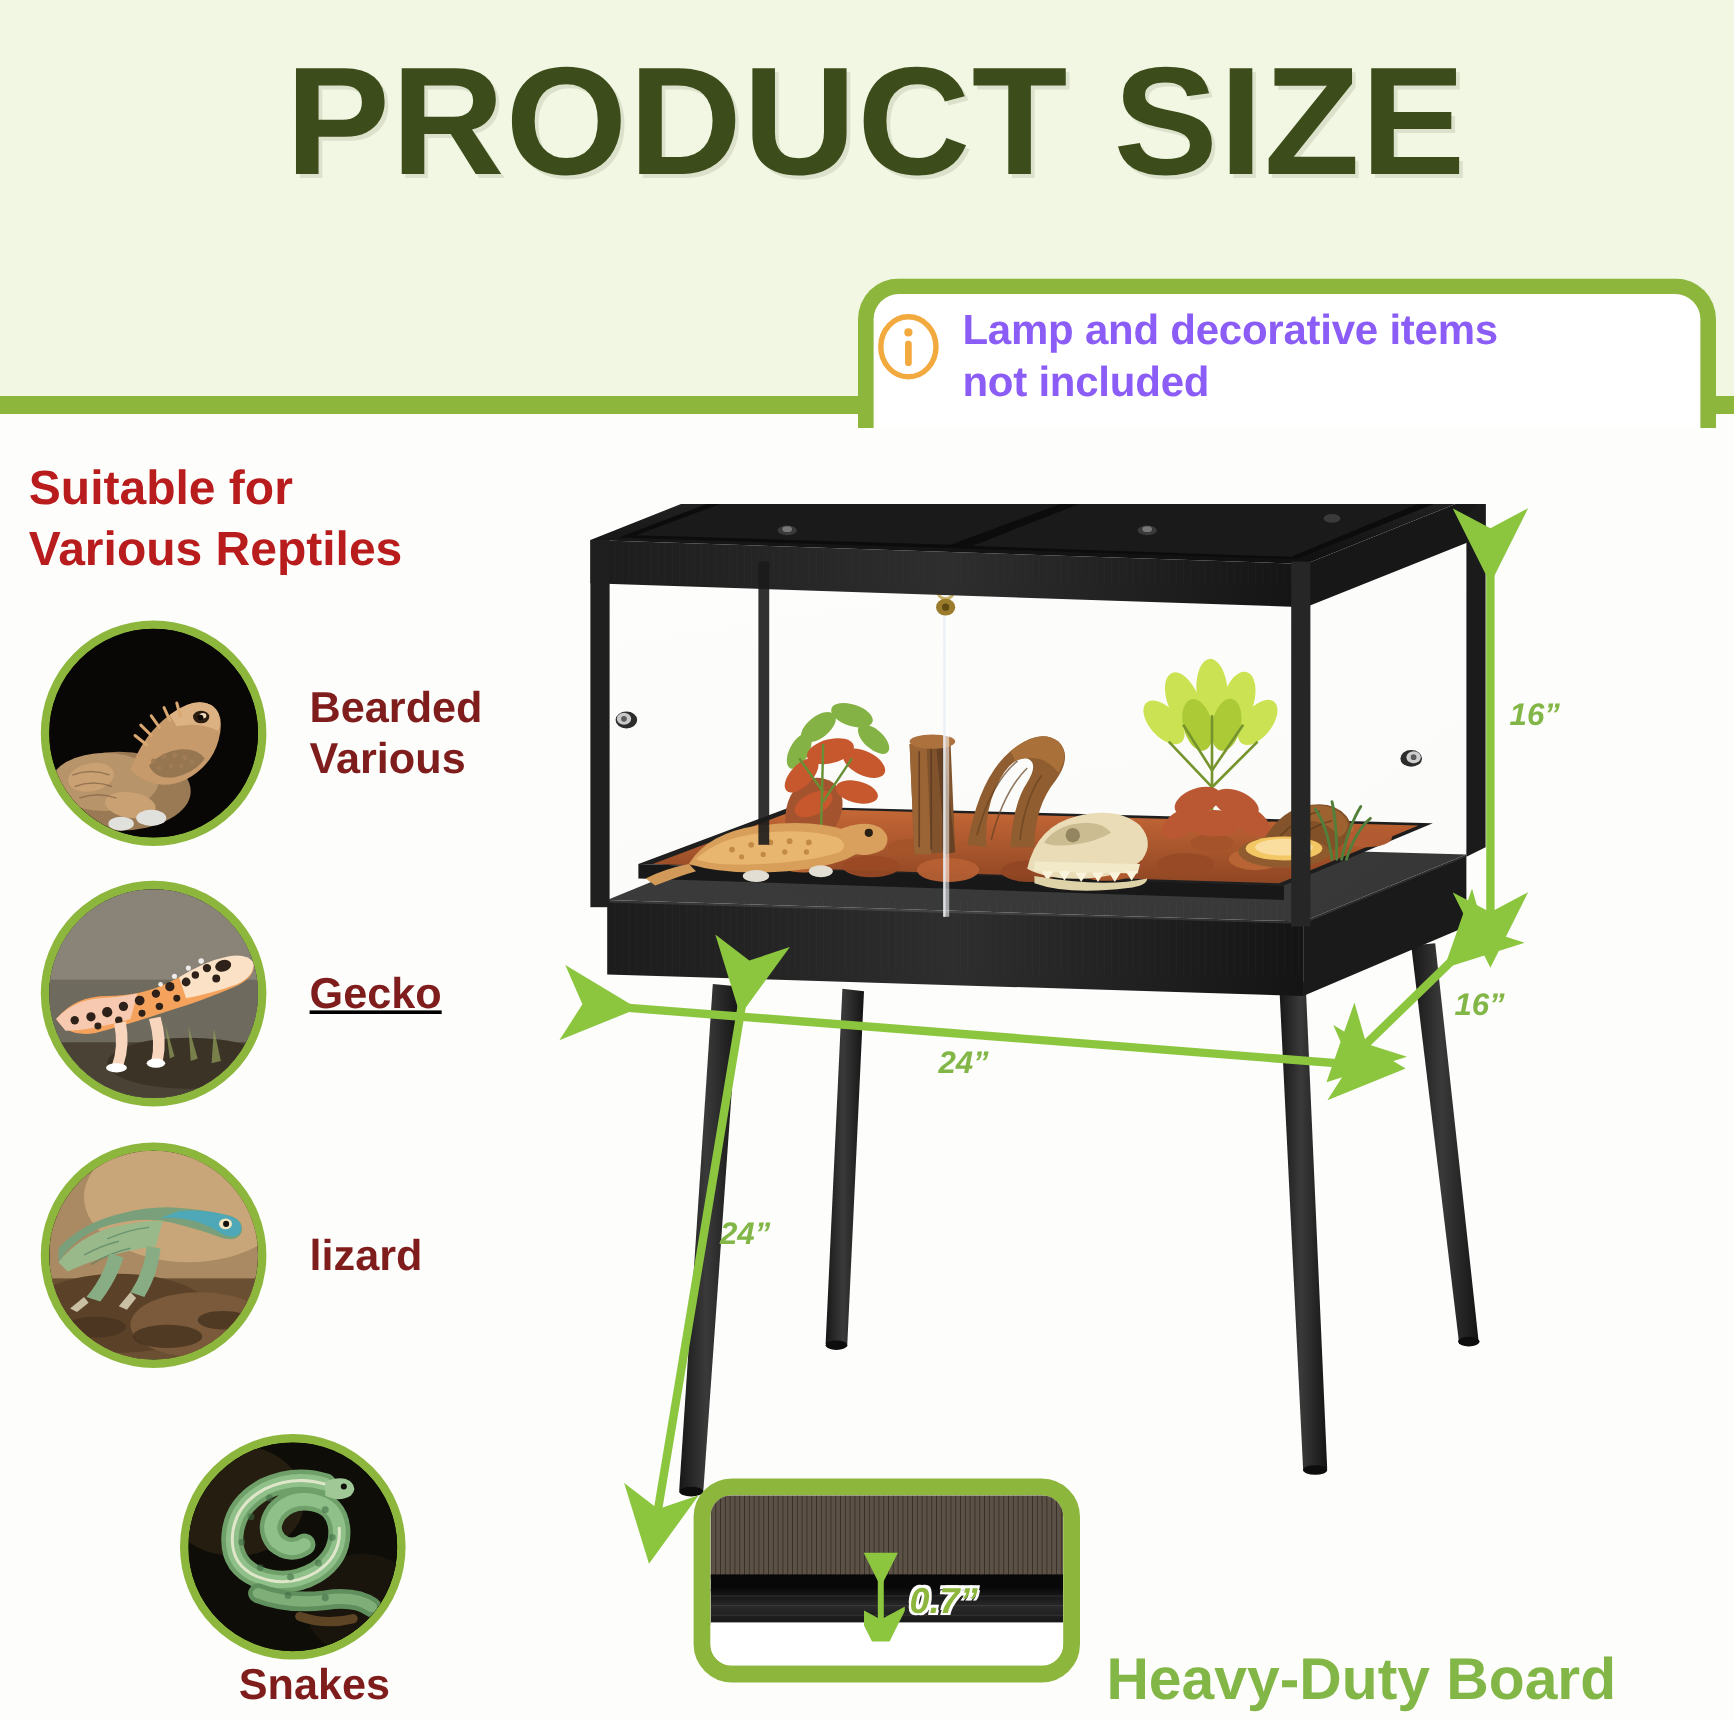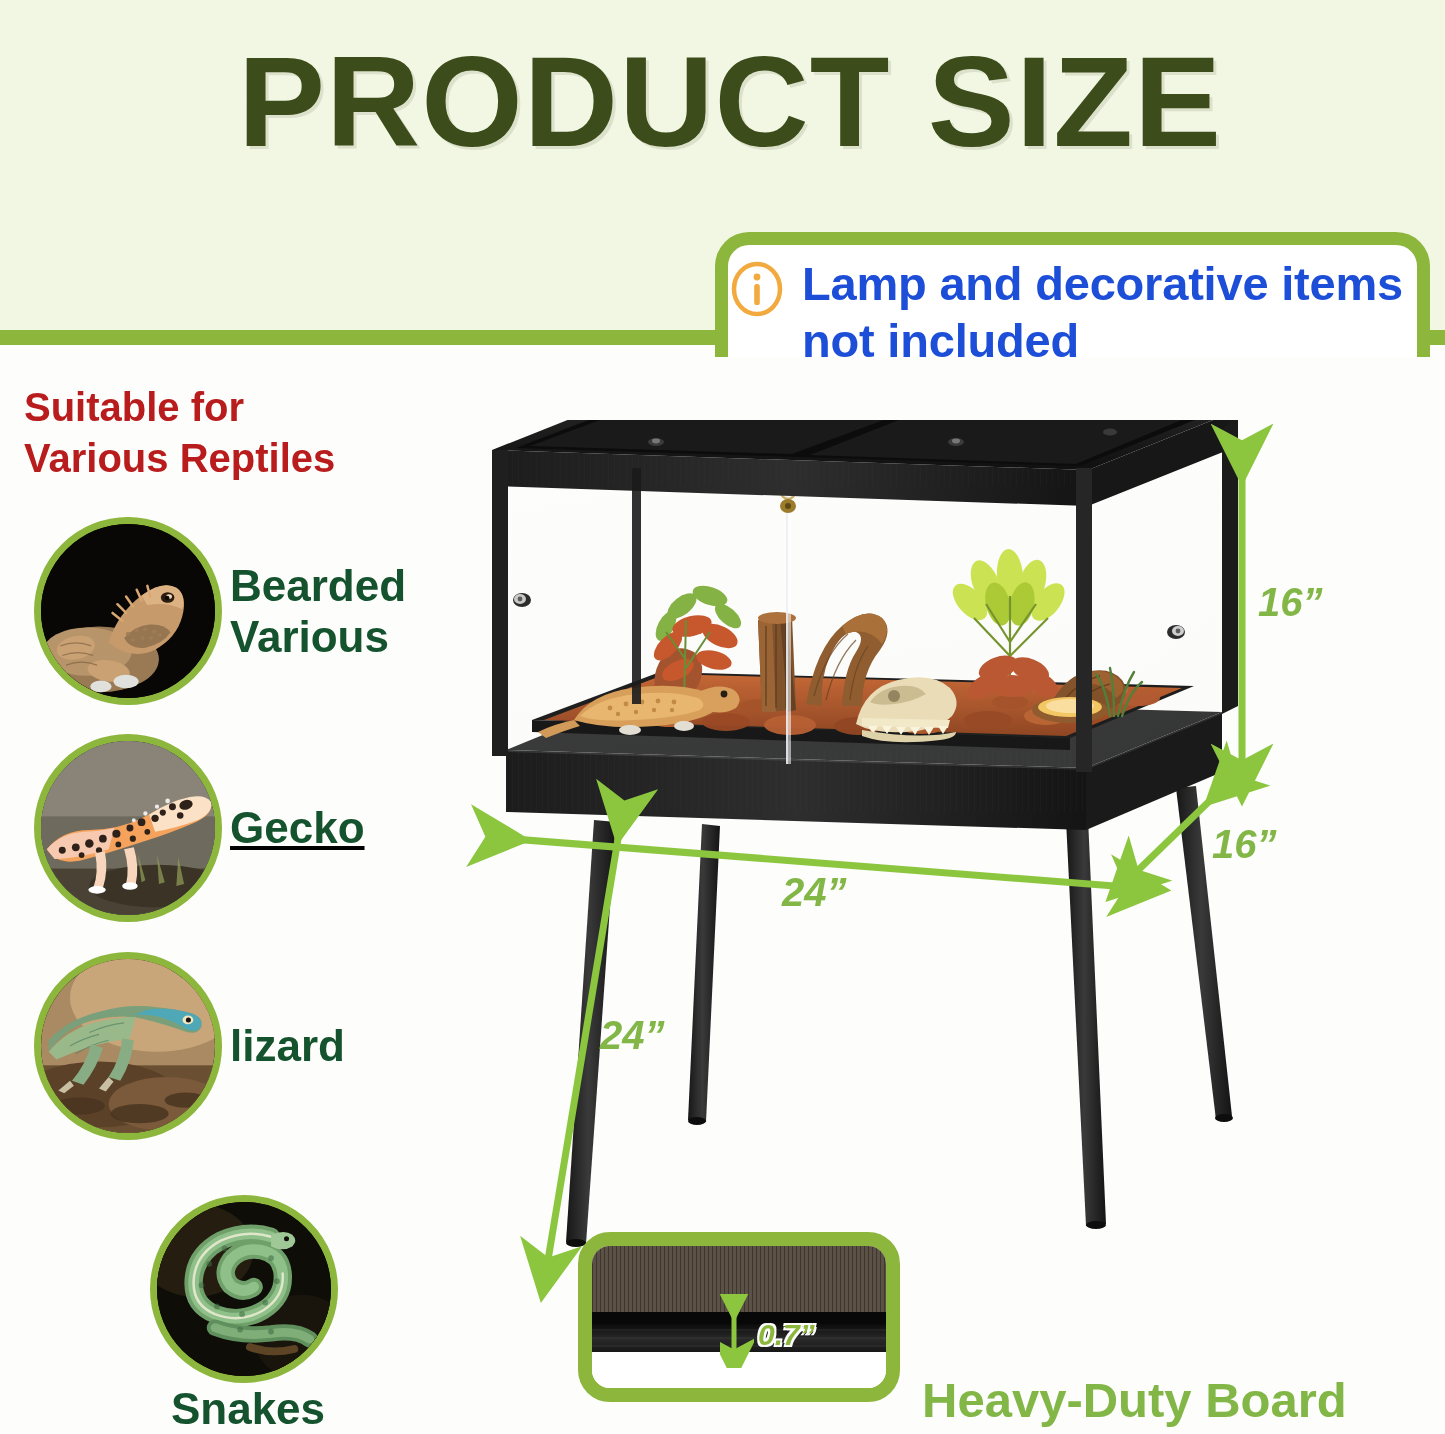--- a/index.html
+++ b/index.html
@@ -71,23 +71,23 @@
     gap: 18px;
     padding-top: 10px;
     box-sizing: border-box;
   }
   #info-icon {
     flex: 0 0 auto;
     width: 54px; height: 56px;
     margin-top: 6px;
   }
   #callout-text {
-    font-size: 47px;
+    font-size: 35px;
     font-weight: bold;
-    color: #1d4ed8;
+    color: #8b5cf6;
     line-height: 1.22;
     letter-spacing: -0.2px;
   }
 
   
   #reptile-heading {
     position: absolute;
     left: 24px; top: 382px;
     width: 430px;
     font-size: 40px;
@@ -113,39 +113,39 @@
     width: 188px; height: 188px;
     border-radius: 50%;
     border: 7px solid #8cb63c;
     box-sizing: border-box;
     overflow: hidden;
     position: relative;
     background: #000;
   }
   .reptile-thumb svg { display: block; width: 100%; height: 100%; }
   .reptile-label {
-    margin-left: 8px;
-    font-size: 44px;
+    margin-left: 36px;
+    font-size: 36px;
     font-weight: bold;
-    color: #14532d;
+    color: #7f1d1d;
     line-height: 1.16;
   }
 
   
   #product-figure {
     position: absolute;
     left: 470px; top: 420px;
     width: 790px; height: 850px;
   }
   #product-figure svg { display: block; }
 
   
   .dim-label {
     position: absolute;
-    font-size: 40px;
+    font-size: 26px;
     font-weight: bold;
     font-style: italic;
     color: #82b646;
     white-space: nowrap;
     letter-spacing: 0px;
   }
   #dim-height-label  { left: 1258px; top: 580px; }
   #dim-depth-label   { left: 1212px; top: 822px; }
   #dim-width-label   { left: 782px;  top: 870px; }
   #dim-legs-label    { left: 600px;  top: 1013px; }

